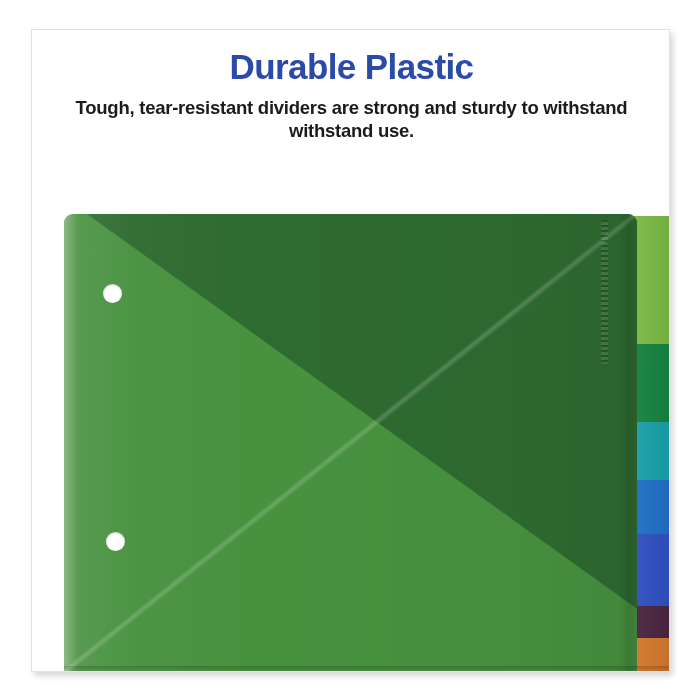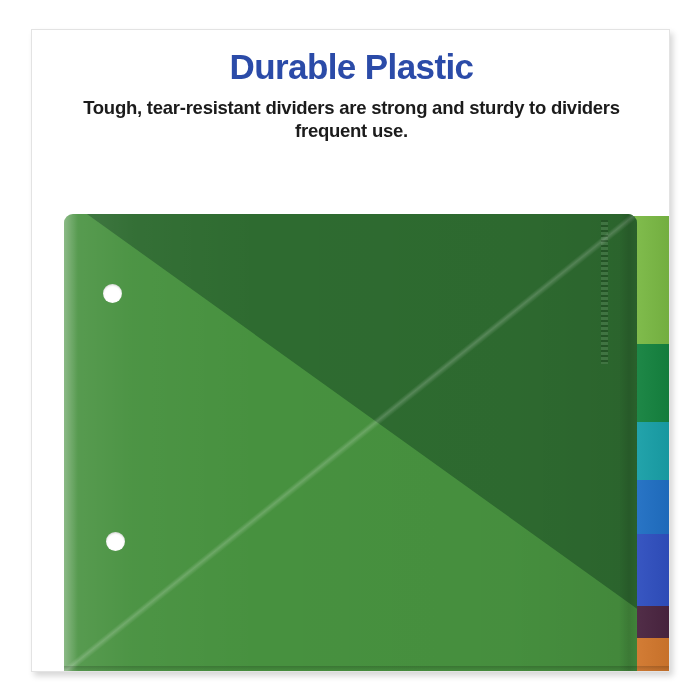--- a/index.html
+++ b/index.html
@@ -191,21 +191,21 @@
 </style>
 </head>
 <body>
 
 <div id="stage">
 
   <div class="product-card">
 
     <div class="headline-block">
       <h1 class="headline">Durable Plastic</h1>
-      <p class="subhead">Tough, tear-resistant dividers are strong and sturdy to dividers frequent use.</p>
+      <p class="subhead">Tough, tear-resistant dividers are strong and sturdy to withstand withstand use.</p>
     </div>
 
     <div class="divider-photo">
 
       <div class="tab-stack">
         <div class="tab" style="top:0px;height:128px;width:56px;background:#79b843;">
           <span class="sheen"></span>
         </div>
         <div class="tab" style="top:128px;height:78px;width:62px;background:#14833f;">
           <span class="sheen"></span>

